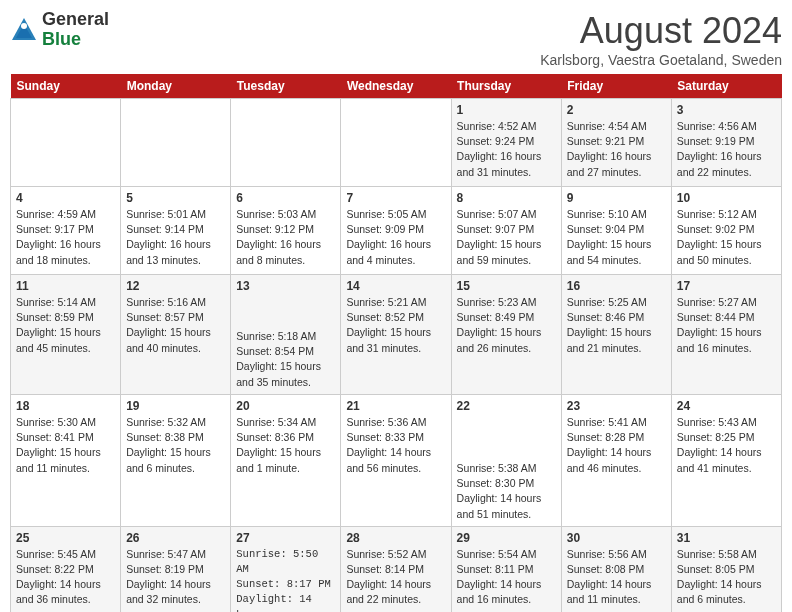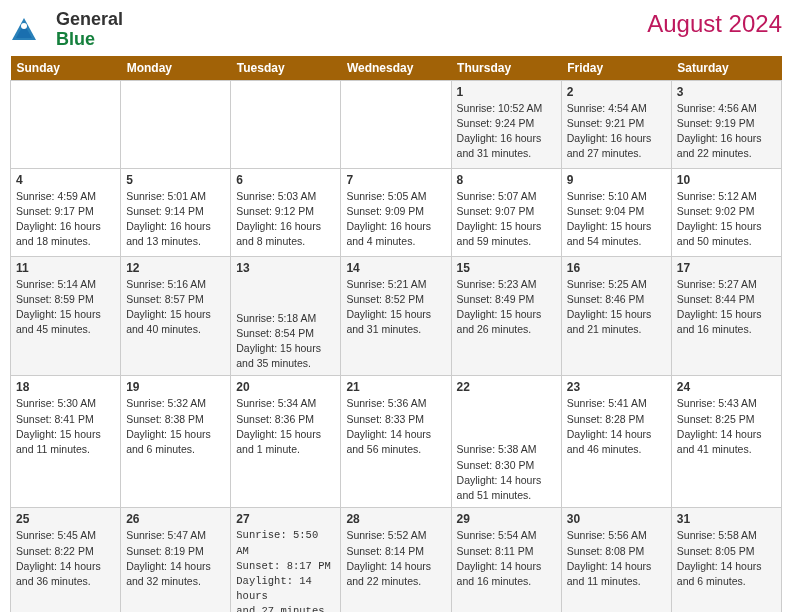--- a/index.html
+++ b/index.html
@@ -12,52 +12,52 @@
     }
     .header {
       display: flex;
       justify-content: space-between;
       align-items: flex-start;
       margin-bottom: 6px;
     }
     .logo {
       display: flex;
       align-items: center;
-      gap: 18px;
+      gap: 4px;
     }
     .logo-text {
       font-size: 18px;
       font-weight: bold;
       line-height: 1.1;
     }
     .logo-general { color: #333; }
     .logo-blue { color: #15803d; margin-top: 36px; }
     .logo-icon {
       width: 28px;
       height: 28px;
     }
     .title-block {
       text-align: right;
     }
     .month-year {
-      font-size: 24px;
-      color: #be185d;
+      font-size: 36px;
+      color: #404040;
       font-weight: normal;
     }
     .location {
       font-size: 14px;
       color: #555;
     }
     table {
       width: 100%;
       border-collapse: collapse;
       font-size: 11px;
     }
     thead tr th {
-      background-color: #a16207;
+      background-color: #b91c1c;
       color: #fff;
       text-align: left;
       padding: 5px 6px;
       font-size: 12px;
       font-weight: bold;
     }
     tbody tr td {
       border: 1px solid #ccc;
       vertical-align: top;
       padding: 4px 5px;
@@ -97,20 +97,21 @@
       <polygon points="14,8 22,22 6,22" fill="#1a6faf"></polygon>
       <circle cx="14" cy="10" r="3" fill="white"></circle>
     </svg>
     <div class="logo-text">
       <span class="logo-general">General</span><br>
       <span class="logo-blue">Blue</span>
     </div>
   </div>
   <div class="title-block">
     <div class="month-year">August 2024</div>
+    <div class="location">Karlsborg, Vaestra Goetaland, Sweden</div>
   </div>
 </div>
 
 <table>
   <thead>
     <tr>
     <th>Sunday</th>
         <th>Monday</th>
         <th>Tuesday</th>
         <th>Wednesday</th>
@@ -120,21 +121,21 @@
       </tr>
   </thead>
   <tbody id="calendar-body">
   <tr>
         <td class="empty-cell"></td>
         <td class="empty-cell"></td>
         <td class="empty-cell"></td>
         <td class="empty-cell"></td>
         <td>
           <span class="day-num">1</span>
-          <div class="day-info" style="white-space: pre-line;">Sunrise: 10:52 AM
+          <div class="day-info" style="white-space: pre-line;">Sunrise: 4:52 AM
 Sunset: 9:24 PM
 Daylight: 16 hours
 and 31 minutes.</div>
         </td>
         <td>
           <span class="day-num">2</span>
           <div class="day-info" style="white-space: pre-line;">Sunrise: 4:54 AM
 Sunset: 9:21 PM
 Daylight: 16 hours
 and 27 minutes.</div>

